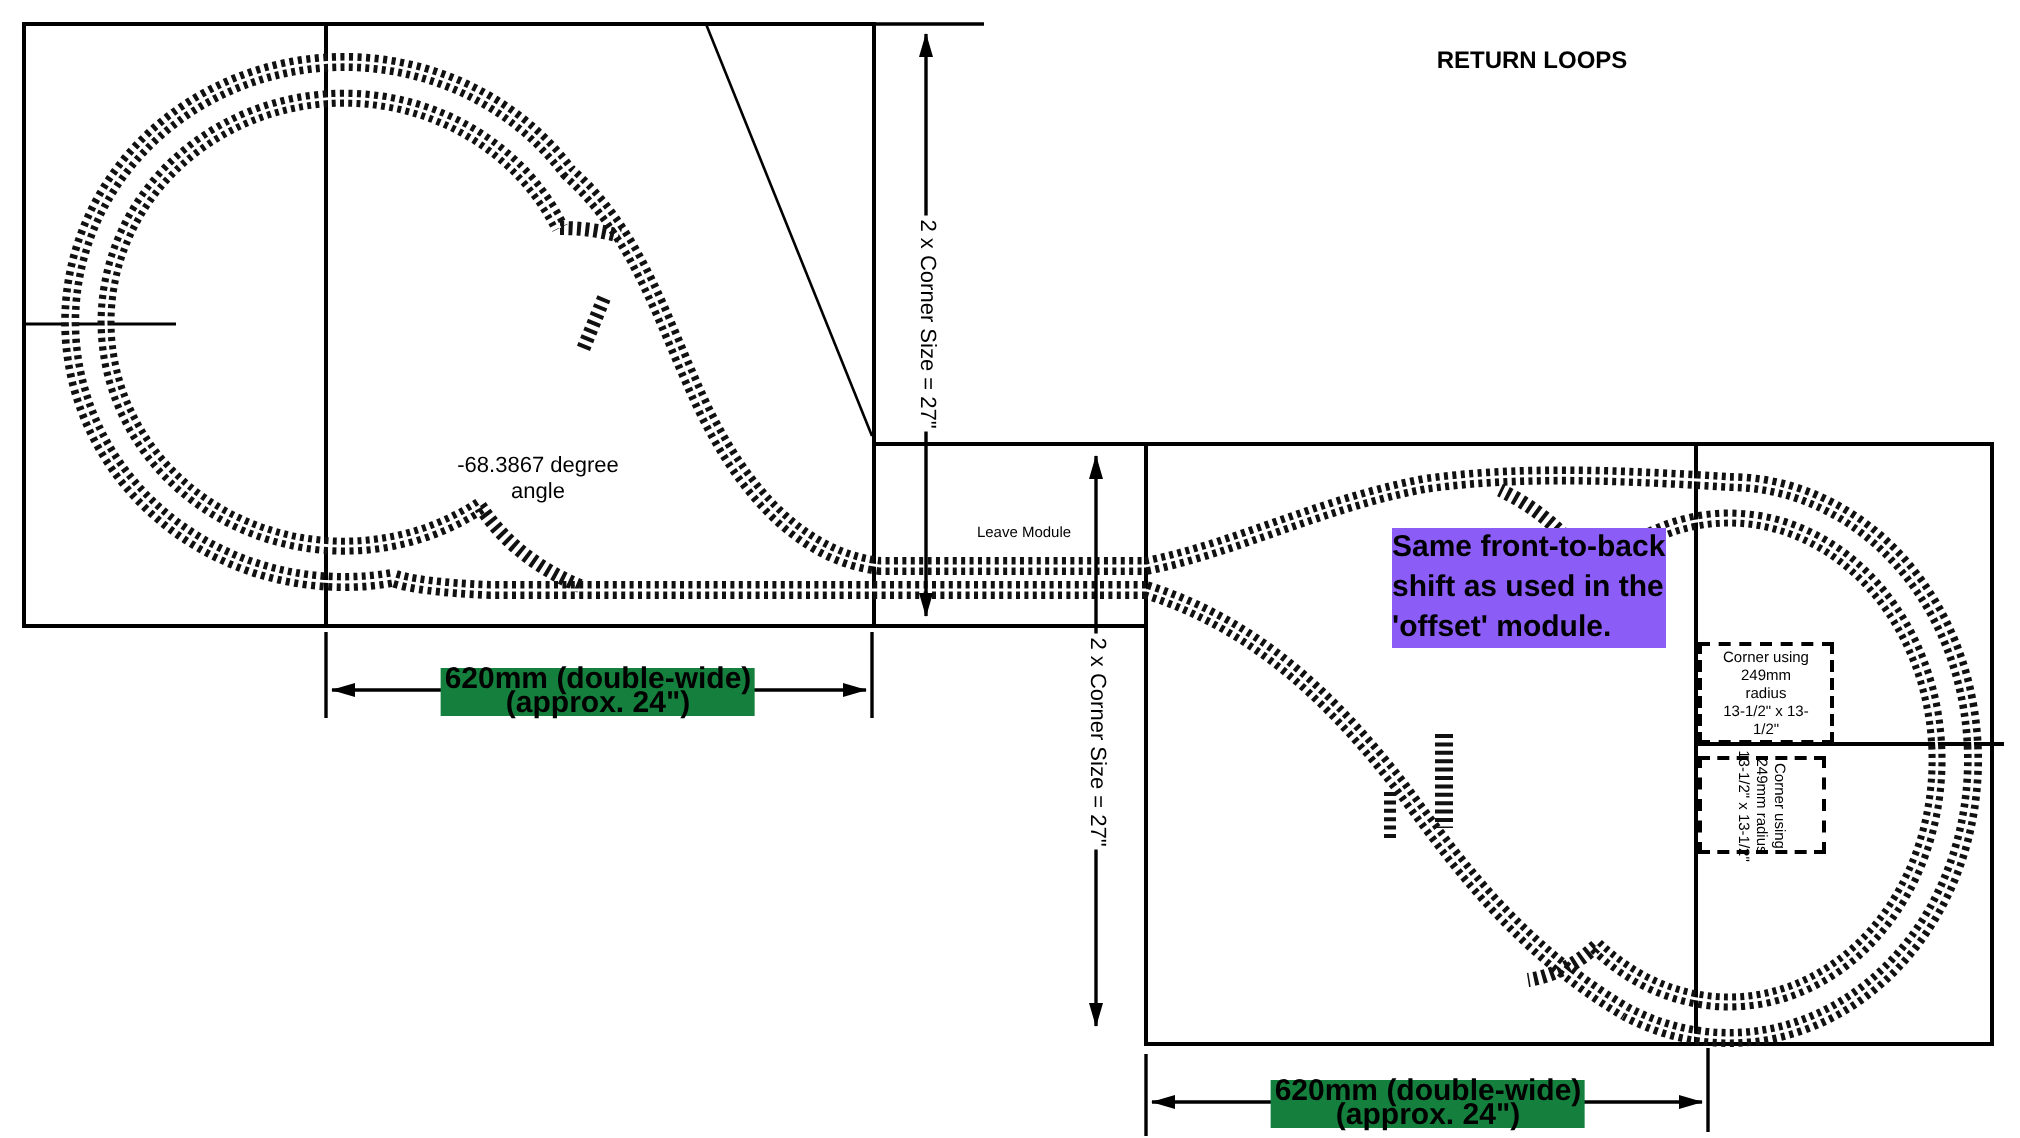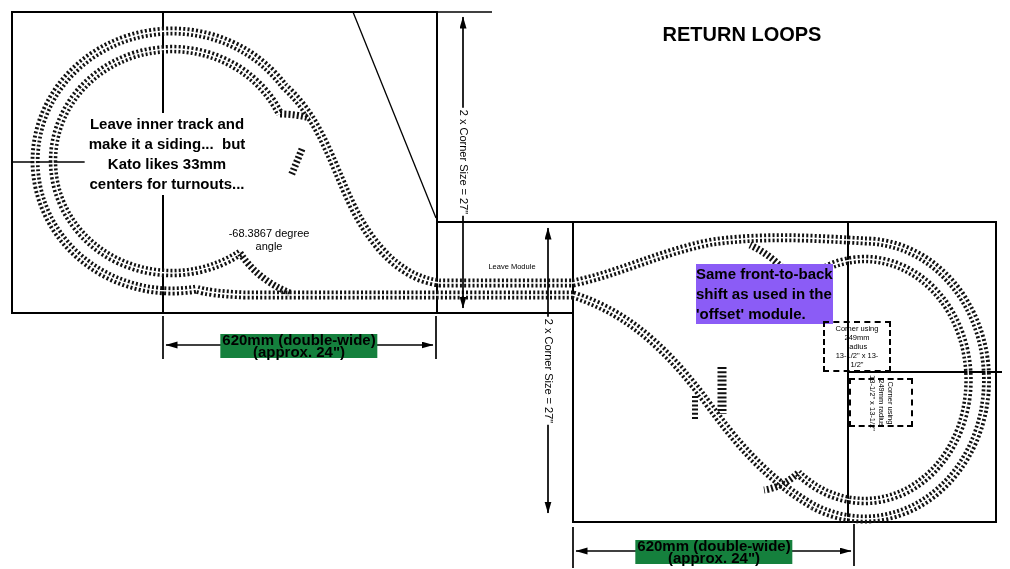--- a/index.html
+++ b/index.html
@@ -1,21 +1,21 @@
 <!DOCTYPE html>
 <html><head>
 <meta charset="utf-8">
 <style>
   html,body{margin:0;padding:0;background:#fff;}
   .stage{position:relative;width:1010px;height:569px;background:#fff;overflow:hidden;
          font-family:"Liberation Sans",sans-serif;color:#000;}
   .stage svg{position:absolute;left:0;top:0;}
   .txt{position:absolute;white-space:pre;color:#000;}
   .ctr{transform:translateX(-50%);text-align:center;}
-  .title{font-weight:bold;font-size:20px;}
+  .title{font-weight:bold;font-size:12px;margin-left:24px;}
   .para{font-weight:bold;font-size:15px;line-height:21px;}
   .note{font-weight:bold;font-size:15px;line-height:20px;background:#fff;padding:1px 4px;}
   .small{font-size:11px;line-height:13px;}
   .footer{font-weight:bold;font-size:17px;line-height:22px;}
   .dimlab{font-weight:bold;font-size:15px;line-height:12px;background:#15803d;padding:0 2px;}
   .vlab{font-size:11px;line-height:11px;background:#fff;padding:1px 2px;
         transform:translate(-50%,-50%) rotate(90deg);}
   .tiny{font-size:7.5px;line-height:9px;}
   .dashbox{position:absolute;border:2px dashed #000;box-sizing:border-box;
            display:flex;align-items:center;justify-content:center;text-align:center;}
@@ -80,24 +80,20 @@
       <line x1="548" y1="228" x2="548" y2="513" marker-start="url(#arw)" marker-end="url(#arw)"></line>
       <line x1="573" y1="527" x2="573" y2="568"></line>
       <line x1="854" y1="524" x2="854" y2="566"></line>
       <line x1="576" y1="551" x2="851" y2="551" marker-start="url(#arw)" marker-end="url(#arw)"></line>
     </g>
   </svg>
 
   <div class="txt title ctr" style="left:742px;top:23px;">RETURN LOOPS</div>
 
 
-  <div class="txt note ctr" style="left:167px;top:113px;">Leave inner track and
-make it a siding...  but
-Kato likes 33mm
-centers for turnouts...</div>
 
   <div class="txt small ctr" style="left:250px;top:227px;margin-left:19px;">-68.3867 degree
 angle</div>
 
   <div class="txt note" style="left:696px;top:264px;background:#8b5cf6;padding:0;text-align:left;">Same front-to-back
 shift as used in the
 'offset' module.</div>
 
 
   <div class="txt dimlab ctr" style="left:299px;top:334px;">620mm (double-wide)
@@ -105,21 +101,21 @@
 
   <div class="txt dimlab ctr" style="left:714px;top:540px;">620mm (double-wide)
 (approx. 24")</div>
 
   <div class="txt vlab" style="left:463px;top:162px;">2 x Corner Size = 27"</div>
 
   <div class="txt vlab" style="left:548px;top:371px;">2 x Corner Size = 27"</div>
 
   <div class="txt tiny" style="left:512px;top:266px;transform:translate(-50%,-50%);">Leave Module</div>
 
-  <div class="dashbox tiny" style="left:823px;top:321px;width:68px;height:51px;">
+  <div class="dashbox tiny" style="left:849px;top:321px;width:68px;height:51px;">
     <span class="txt tiny" style="position:static;">Corner using
 249mm
 radius
 13-1/2" x 13-
 1/2"</span>
   </div>
 
   <div class="dashbox tiny" style="left:849px;top:378px;width:64px;height:49px;">
     <span class="rotwrap tiny">Corner using
 249mm radius

